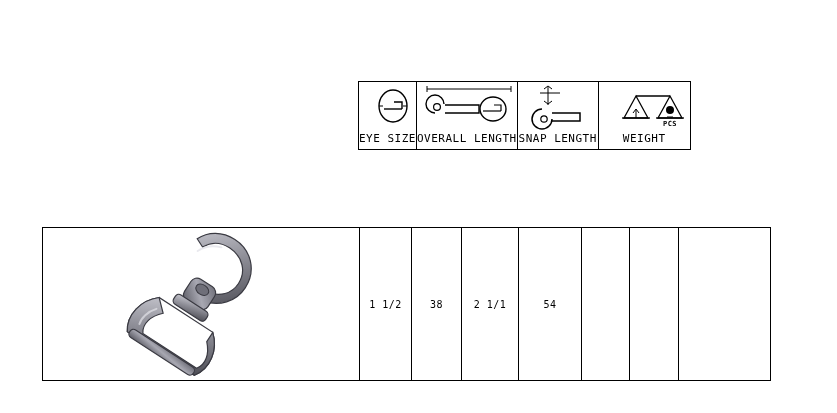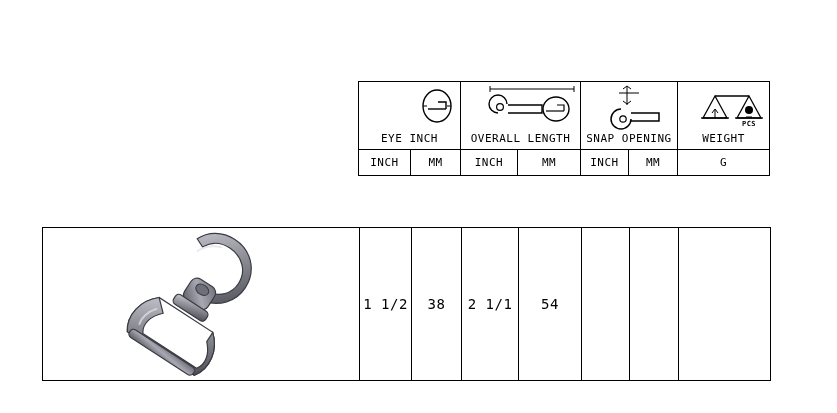--- a/index.html
+++ b/index.html
@@ -73,21 +73,21 @@
     border: 1px solid #000000;
     padding: 0;
     vertical-align: middle;
     height: 152px;
   }
   .img-cell {
     width: 316px;
     position: relative;
   }
   .value-cell {
-    font-size: 14px;
+    font-size: 10px;
     text-align: center;
     vertical-align: top;
     padding-top: 12px;
     letter-spacing: 0.5px;
   }
 
   .snap-figure {
     width: 300px;
     height: 150px;
     position: relative;
@@ -109,21 +109,21 @@
     <td class="icon-cell" colspan="2">
       <div class="icon-wrap">
         <svg width="46" height="46" viewBox="0 0 46 46">
           <ellipse cx="23" cy="22" rx="14" ry="16" fill="none" stroke="#000" stroke-width="1.4"></ellipse>
           <path d="M14 25 L32 25" fill="none" stroke="#000" stroke-width="1.4"></path>
           <path d="M32 25 L32 18 L24 18" fill="none" stroke="#000" stroke-width="1.4"></path>
           <path d="M9 22 L13 22" stroke="#000" stroke-width="1"></path>
           <path d="M33 22 L37 22" stroke="#000" stroke-width="1"></path>
         </svg>
       </div>
-      <div class="head-label">EYE INCH</div>
+      <div class="head-label">EYE SIZE</div>
     </td>
     <td class="icon-cell" colspan="2">
       <div class="icon-wrap">
         <svg width="96" height="48" viewBox="0 0 96 48">
           <path d="M6 6 L90 6" stroke="#000" stroke-width="1"></path>
           <path d="M6 3 L6 9" stroke="#000" stroke-width="1"></path>
           <path d="M90 3 L90 9" stroke="#000" stroke-width="1"></path>
           <path d="M14 30 a9 9 0 1 1 9 -9" fill="none" stroke="#000" stroke-width="1.4"></path>
           <circle cx="16" cy="24" r="3.4" fill="none" stroke="#000" stroke-width="1.2"></circle>
           <path d="M24 22 L58 22 L58 30 L24 30" fill="none" stroke="#000" stroke-width="1.4"></path>
@@ -139,48 +139,39 @@
         <svg width="80" height="48" viewBox="0 0 80 48">
           <path d="M30 4 L30 22" stroke="#000" stroke-width="1"></path>
           <path d="M22 10 L42 10" stroke="#000" stroke-width="1"></path>
           <path d="M26 6 L30 3 L34 6" fill="none" stroke="#000" stroke-width="1"></path>
           <path d="M26 18 L30 21 L34 18" fill="none" stroke="#000" stroke-width="1"></path>
           <path d="M24 26 a10 10 0 1 0 10 10" fill="none" stroke="#000" stroke-width="1.5"></path>
           <circle cx="26" cy="36" r="3.2" fill="none" stroke="#000" stroke-width="1.2"></circle>
           <path d="M34 30 L62 30 L62 38 L34 38" fill="none" stroke="#000" stroke-width="1.5"></path>
         </svg>
       </div>
-      <div class="head-label">SNAP OPENING</div>
+      <div class="head-label">SNAP LENGTH</div>
     </td>
     <td class="icon-cell c-wt">
       <div class="icon-wrap">
         <svg width="74" height="46" viewBox="0 0 74 46">
           <path d="M8 34 L20 12 L32 34 Z" fill="none" stroke="#000" stroke-width="1.3"></path>
           <path d="M6 34 L34 34" stroke="#000" stroke-width="1.3"></path>
           <path d="M42 34 L54 12 L66 34 Z" fill="none" stroke="#000" stroke-width="1.3"></path>
           <path d="M40 34 L68 34" stroke="#000" stroke-width="1.3"></path>
           <path d="M20 12 L54 12" stroke="#000" stroke-width="1.3"></path>
           <path d="M20 26 L20 34" stroke="#000" stroke-width="1"></path>
           <path d="M17 29 L20 25 L23 29" fill="none" stroke="#000" stroke-width="1"></path>
           <path d="M54 22 a4 4 0 1 1 0 8 a4 4 0 1 1 0 -8" fill="#000"></path>
           <path d="M51 33 L57 33" stroke="#000" stroke-width="1"></path>
           <text class="pcs-text" x="54" y="42" text-anchor="middle" fill="#000" font-family="DejaVu Sans Mono, monospace">PCS</text>
         </svg>
       </div>
       <div class="head-label">WEIGHT</div>
     </td>
-  </tr>
-  <tr>
-    <td class="unit-cell c-eye-in">INCH</td>
-    <td class="unit-cell c-eye-mm">MM</td>
-    <td class="unit-cell c-ol-in">INCH</td>
-    <td class="unit-cell c-ol-mm">MM</td>
-    <td class="unit-cell c-sn-in">INCH</td>
-    <td class="unit-cell c-sn-mm">MM</td>
-    <td class="unit-cell c-wt">G</td>
   </tr>
 </tbody>
   </table>
 
 <table class="product-table">
   <tbody>
       <tr>
     <td class="img-cell">
       <div class="snap-figure">
         <svg width="300" height="150" viewBox="0 0 300 150">

